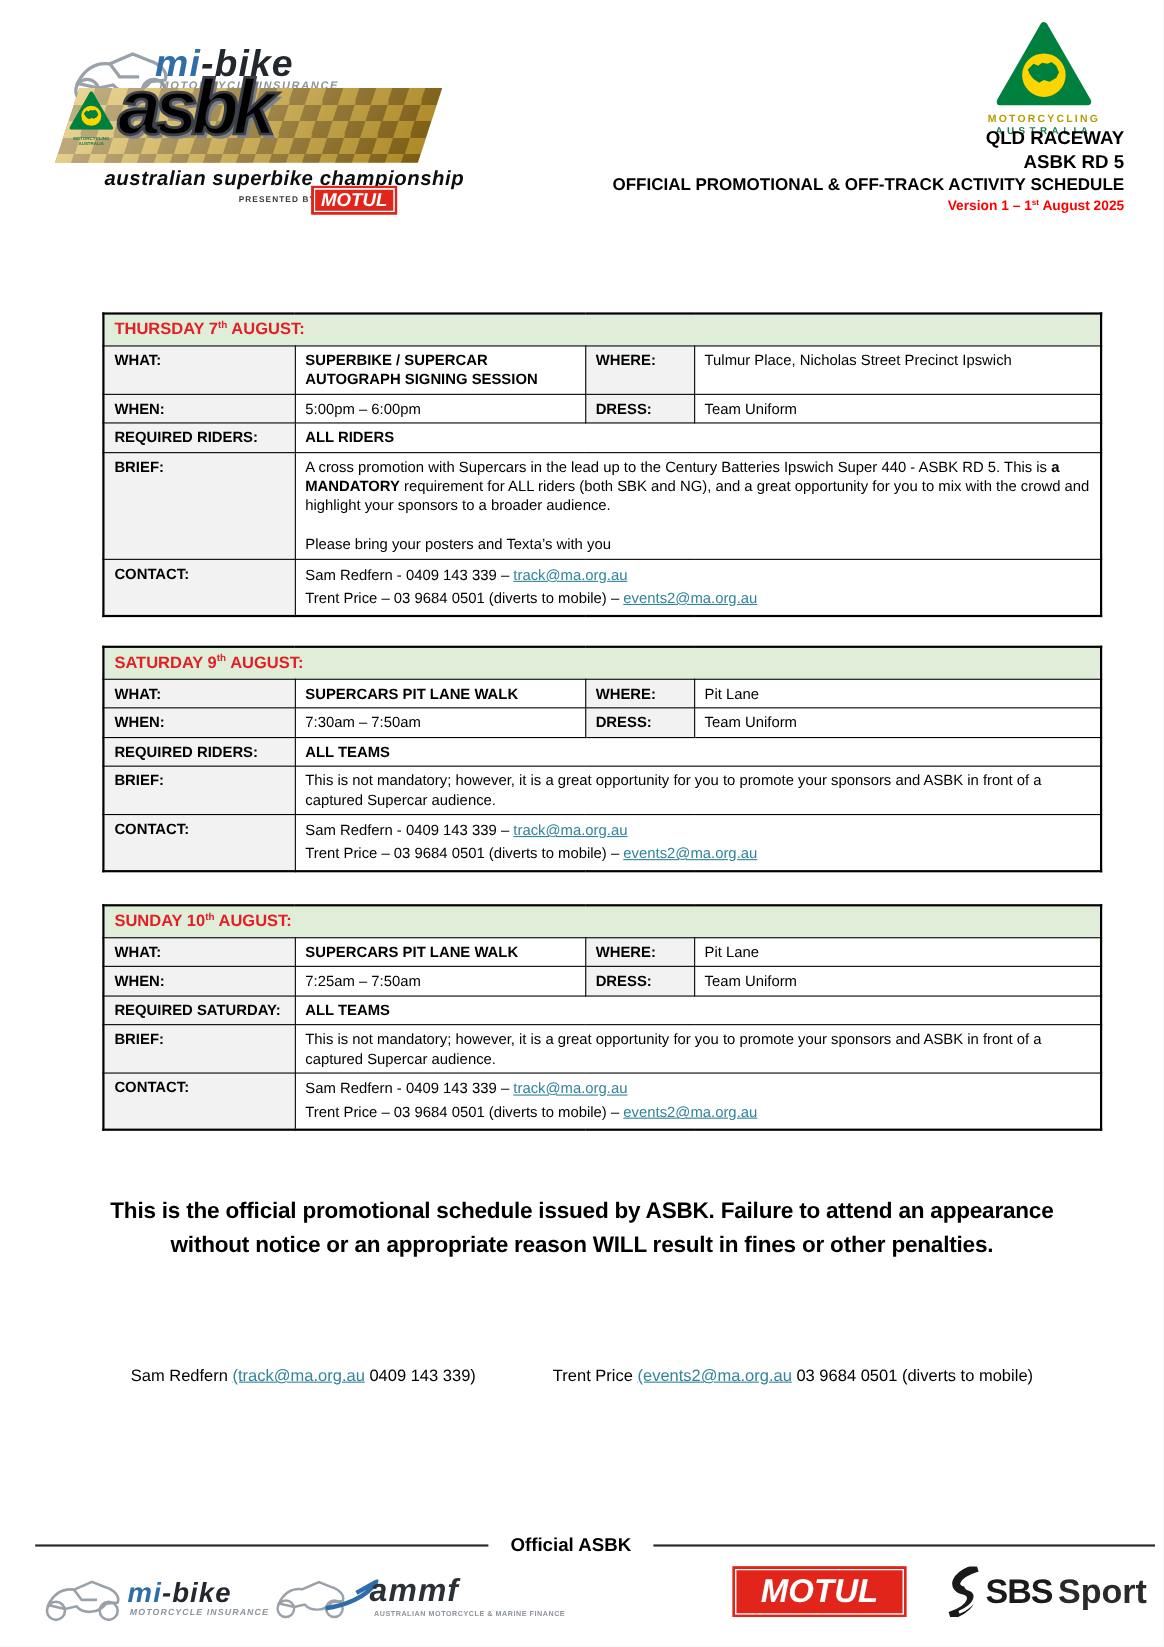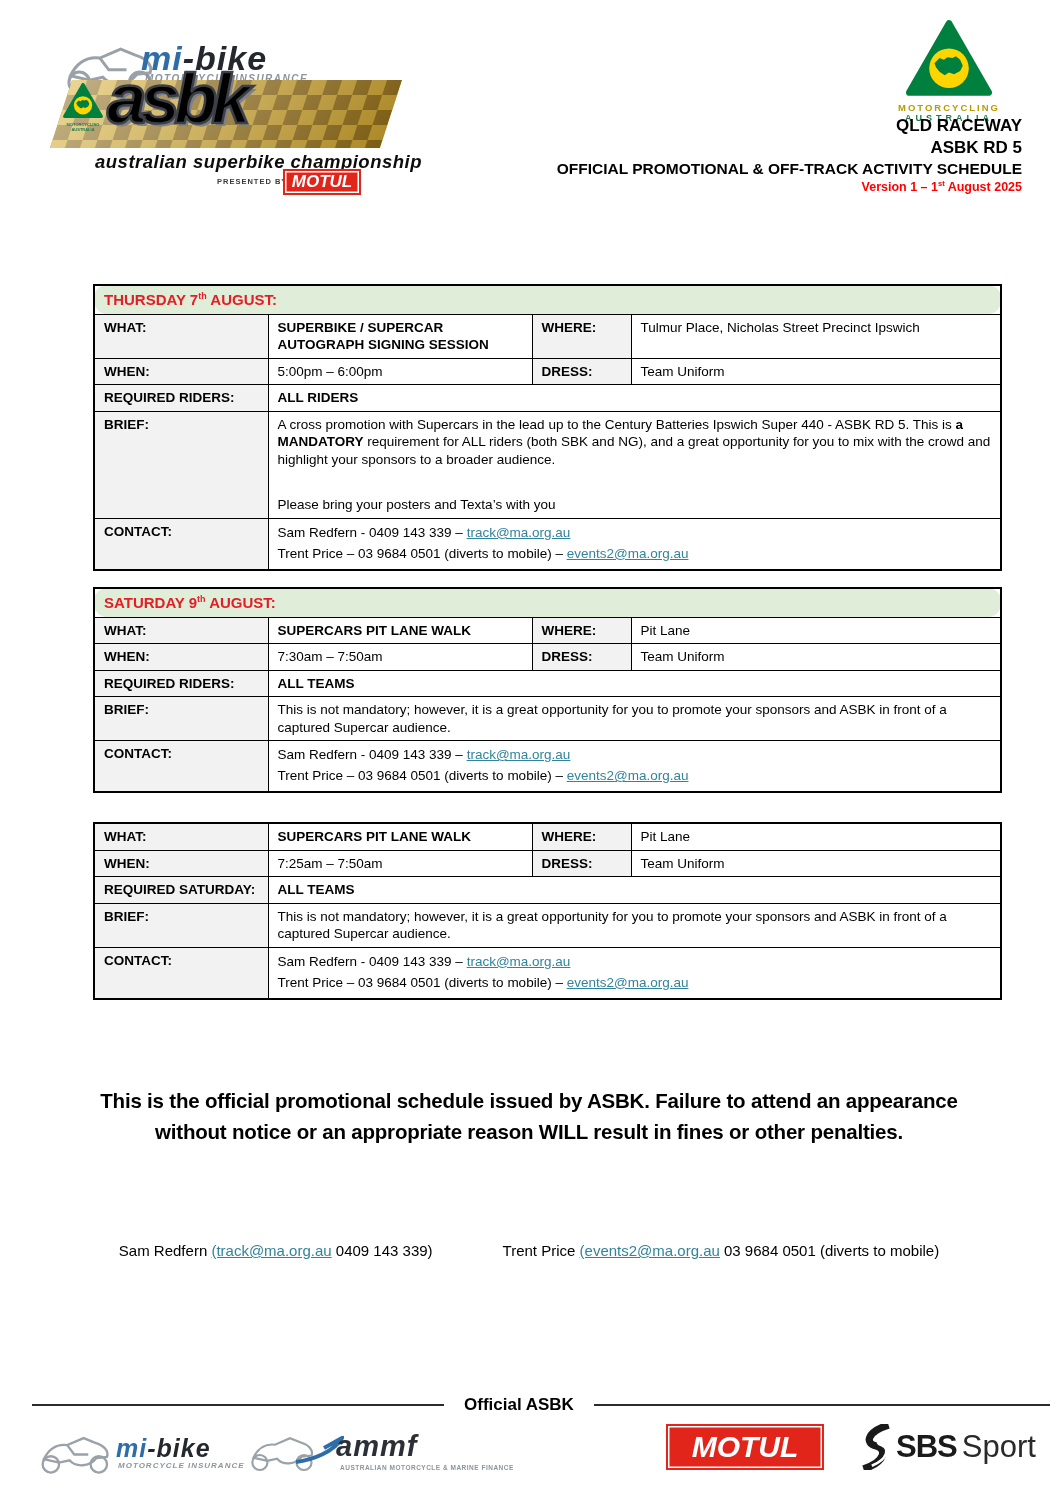--- a/index.html
+++ b/index.html
@@ -44,25 +44,25 @@
   .title-block .t1 { font-size:17px; font-weight:bold; }
   .title-block .t3 { font-size:15.5px; font-weight:bold; }
   .title-block .version { font-size:12.5px; font-weight:bold; color:#ff0000; }
   sup { font-size:60%; vertical-align:super; }
 
   
   .sched { position:absolute; left:93px; width:907px; border-collapse:collapse;
       table-layout:fixed; font-size:13.5px; }
   .sched td { border:1.5px solid #000; padding:4px 9px; vertical-align:top; line-height:1.3; }
   .sched { border:2px solid #000; }
-  .day-header { background:#dfedd9; color:#e31e24; font-weight:bold; font-size:15px; padding:3px 9px;border-radius:13px; }
+  .day-header { background:#dfedd9; color:#e31e24; font-weight:bold; font-size:15px; padding:3px 9px; }
   .lbl { background:#f2f2f2; font-weight:bold; }
   .bold { font-weight:bold; }
   .sched a { color:#31849b; text-decoration:underline; }
-  .brief-extra:not(:empty) { margin-top:28px; }
+  .brief-extra:not(:empty) { margin-top:18px; }
   .t1 .brief-cell { height:96px; }
   .contact-cell div { line-height:1.55; }
 
   
   .statement { position:absolute; top:1086px; left:0; width:100%; padding:0 64px;
       text-align:center; font-size:20.5px; font-weight:bold; letter-spacing:-0.2px; line-height:1.5; }
   .notify-heading { position:absolute; top:1208px; left:0; width:100%; text-align:center; font-size:15px; }
   .notify-row { position:absolute; top:1242px; left:0; width:100%;
       display:flex; justify-content:center; gap:70px; font-size:15px; }
   .notify-row a { color:#31849b; text-decoration:underline; }
@@ -80,21 +80,21 @@
       font-weight:bold; color:#8d949b; letter-spacing:1px; white-space:nowrap; }
   .f-ammf { position:absolute; left:248px; top:1428px; }
   .f-ammf .ammf-word { position:absolute; left:88px; top:2px; font-size:29px; font-style:italic;
       font-weight:bold; letter-spacing:1px; color:#2b3036; }
   .f-ammf .ammf-sub { position:absolute; left:92px; top:36px; font-size:6.5px; font-weight:bold;
       color:#8d949b; letter-spacing:.5px; white-space:nowrap; }
   .f-ammf .swoosh { position:absolute; left:46px; top:8px; }
   .f-motul { position:absolute; left:666px; top:1424px; width:158px; height:46px; font-size:30px; }
   .f-sbs { position:absolute; left:856px; top:1424px; display:flex; align-items:center; }
   .f-sbs .sbs-bold { font-size:31px; font-weight:bold; color:#1a1a1a; letter-spacing:-1px; }
-  .f-sbs .sbs-light { font-size:31px; font-weight:normal; color:#2a2a2a; margin-left:5px; }
+  .f-sbs .sbs-light { font-size:31px; font-weight:bold; color:#2a2a2a; margin-left:5px; }
 </style>
 </head>
 <body>
 
 <div class="page">
 
   <div class="logo-left">
     <svg class="bike-sketch" style="left:8px; top:14px;" width="96" height="58" viewBox="0 0 130 75" fill="none" stroke="#9aa1a8" stroke-width="4">
       <circle cx="22" cy="57" r="14"></circle>
       <circle cx="104" cy="57" r="14"></circle>
@@ -228,20 +228,23 @@
     </table>
 
   <table class="sched" style="top:822px;">
     <colgroup>
         <col style="width:174px">
         <col style="width:264px">
         <col style="width:99px">
         <col style="width:370px">
       </colgroup>
     <tbody>
+        <tr>
+          <td class="day-header" colspan="4"><span>SUNDAY 10</span><sup>th</sup><span> AUGUST:</span></td>
+        </tr>
     <tr>
       <td class="lbl">WHAT:</td>
       <td class="bold">SUPERCARS PIT LANE WALK</td>
       <td class="lbl">WHERE:</td>
       <td>Pit Lane</td>
     </tr>
     <tr>
       <td class="lbl">WHEN:</td>
       <td>7:25am – 7:50am</td>
       <td class="lbl">DRESS:</td>

